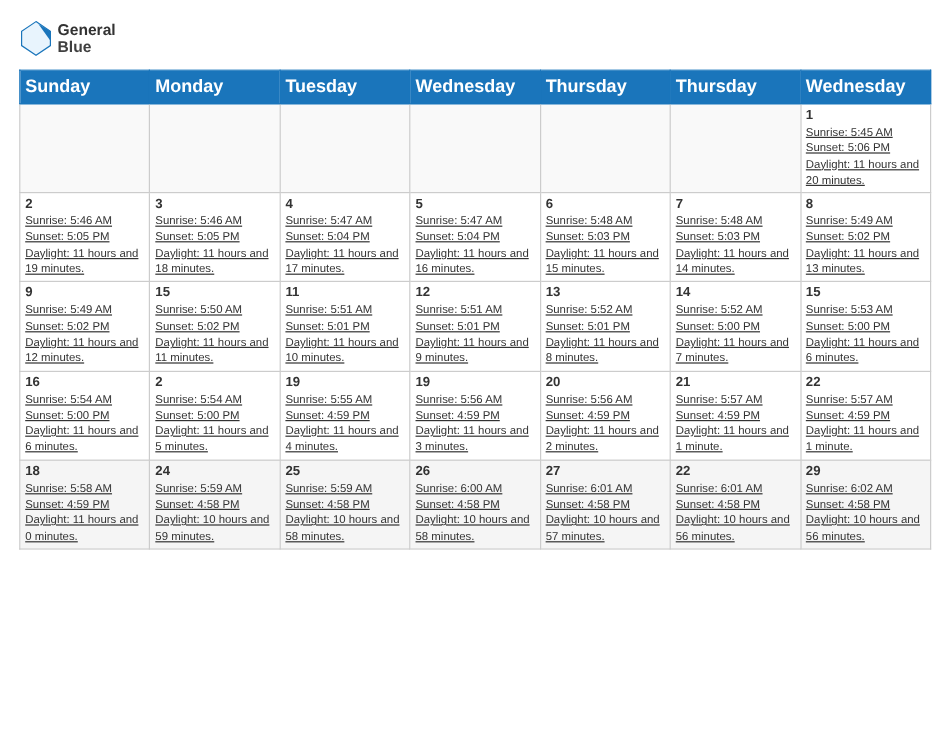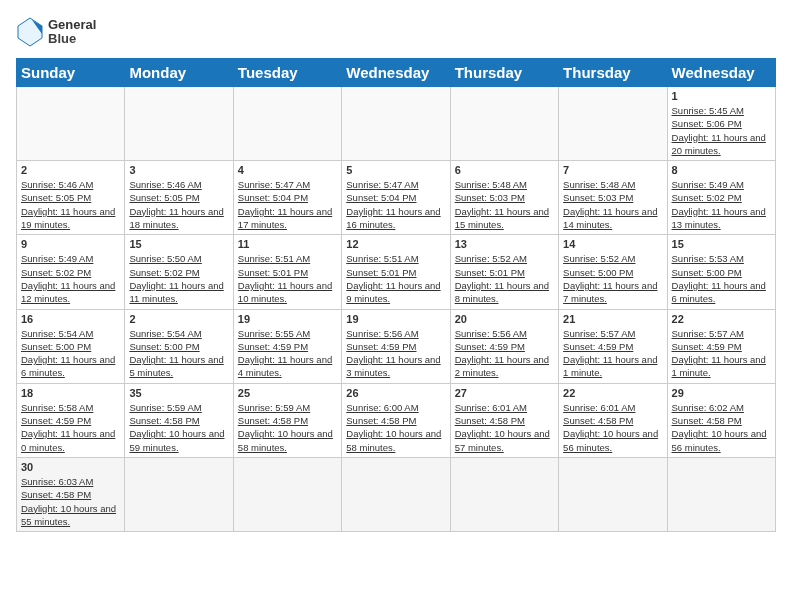--- a/index.html
+++ b/index.html
@@ -214,21 +214,21 @@
           <span class="day-number">22</span>
           <div class="day-info">Sunrise: 5:57 AM<br>Sunset: 4:59 PM<br>Daylight: 11 hours and 1 minute.</div>
         </td>
       </tr>
       <tr>
         <td>
           <span class="day-number">18</span>
           <div class="day-info">Sunrise: 5:58 AM<br>Sunset: 4:59 PM<br>Daylight: 11 hours and 0 minutes.</div>
         </td>
         <td>
-          <span class="day-number">35</span>
+          <span class="day-number">24</span>
           <div class="day-info">Sunrise: 5:59 AM<br>Sunset: 4:58 PM<br>Daylight: 10 hours and 59 minutes.</div>
         </td>
         <td>
           <span class="day-number">25</span>
           <div class="day-info">Sunrise: 5:59 AM<br>Sunset: 4:58 PM<br>Daylight: 10 hours and 58 minutes.</div>
         </td>
         <td>
           <span class="day-number">26</span>
           <div class="day-info">Sunrise: 6:00 AM<br>Sunset: 4:58 PM<br>Daylight: 10 hours and 58 minutes.</div>
         </td>
@@ -237,27 +237,15 @@
           <div class="day-info">Sunrise: 6:01 AM<br>Sunset: 4:58 PM<br>Daylight: 10 hours and 57 minutes.</div>
         </td>
         <td>
           <span class="day-number">22</span>
           <div class="day-info">Sunrise: 6:01 AM<br>Sunset: 4:58 PM<br>Daylight: 10 hours and 56 minutes.</div>
         </td>
         <td>
           <span class="day-number">29</span>
           <div class="day-info">Sunrise: 6:02 AM<br>Sunset: 4:58 PM<br>Daylight: 10 hours and 56 minutes.</div>
         </td>
-      </tr>
-      <tr>
-        <td>
-          <span class="day-number">30</span>
-          <div class="day-info">Sunrise: 6:03 AM<br>Sunset: 4:58 PM<br>Daylight: 10 hours and 55 minutes.</div>
-        </td>
-        <td class="empty-cell"></td>
-        <td class="empty-cell"></td>
-        <td class="empty-cell"></td>
-        <td class="empty-cell"></td>
-        <td class="empty-cell"></td>
-        <td class="empty-cell"></td>
       </tr>
     </tbody>
 </table>
 
 </body></html>

